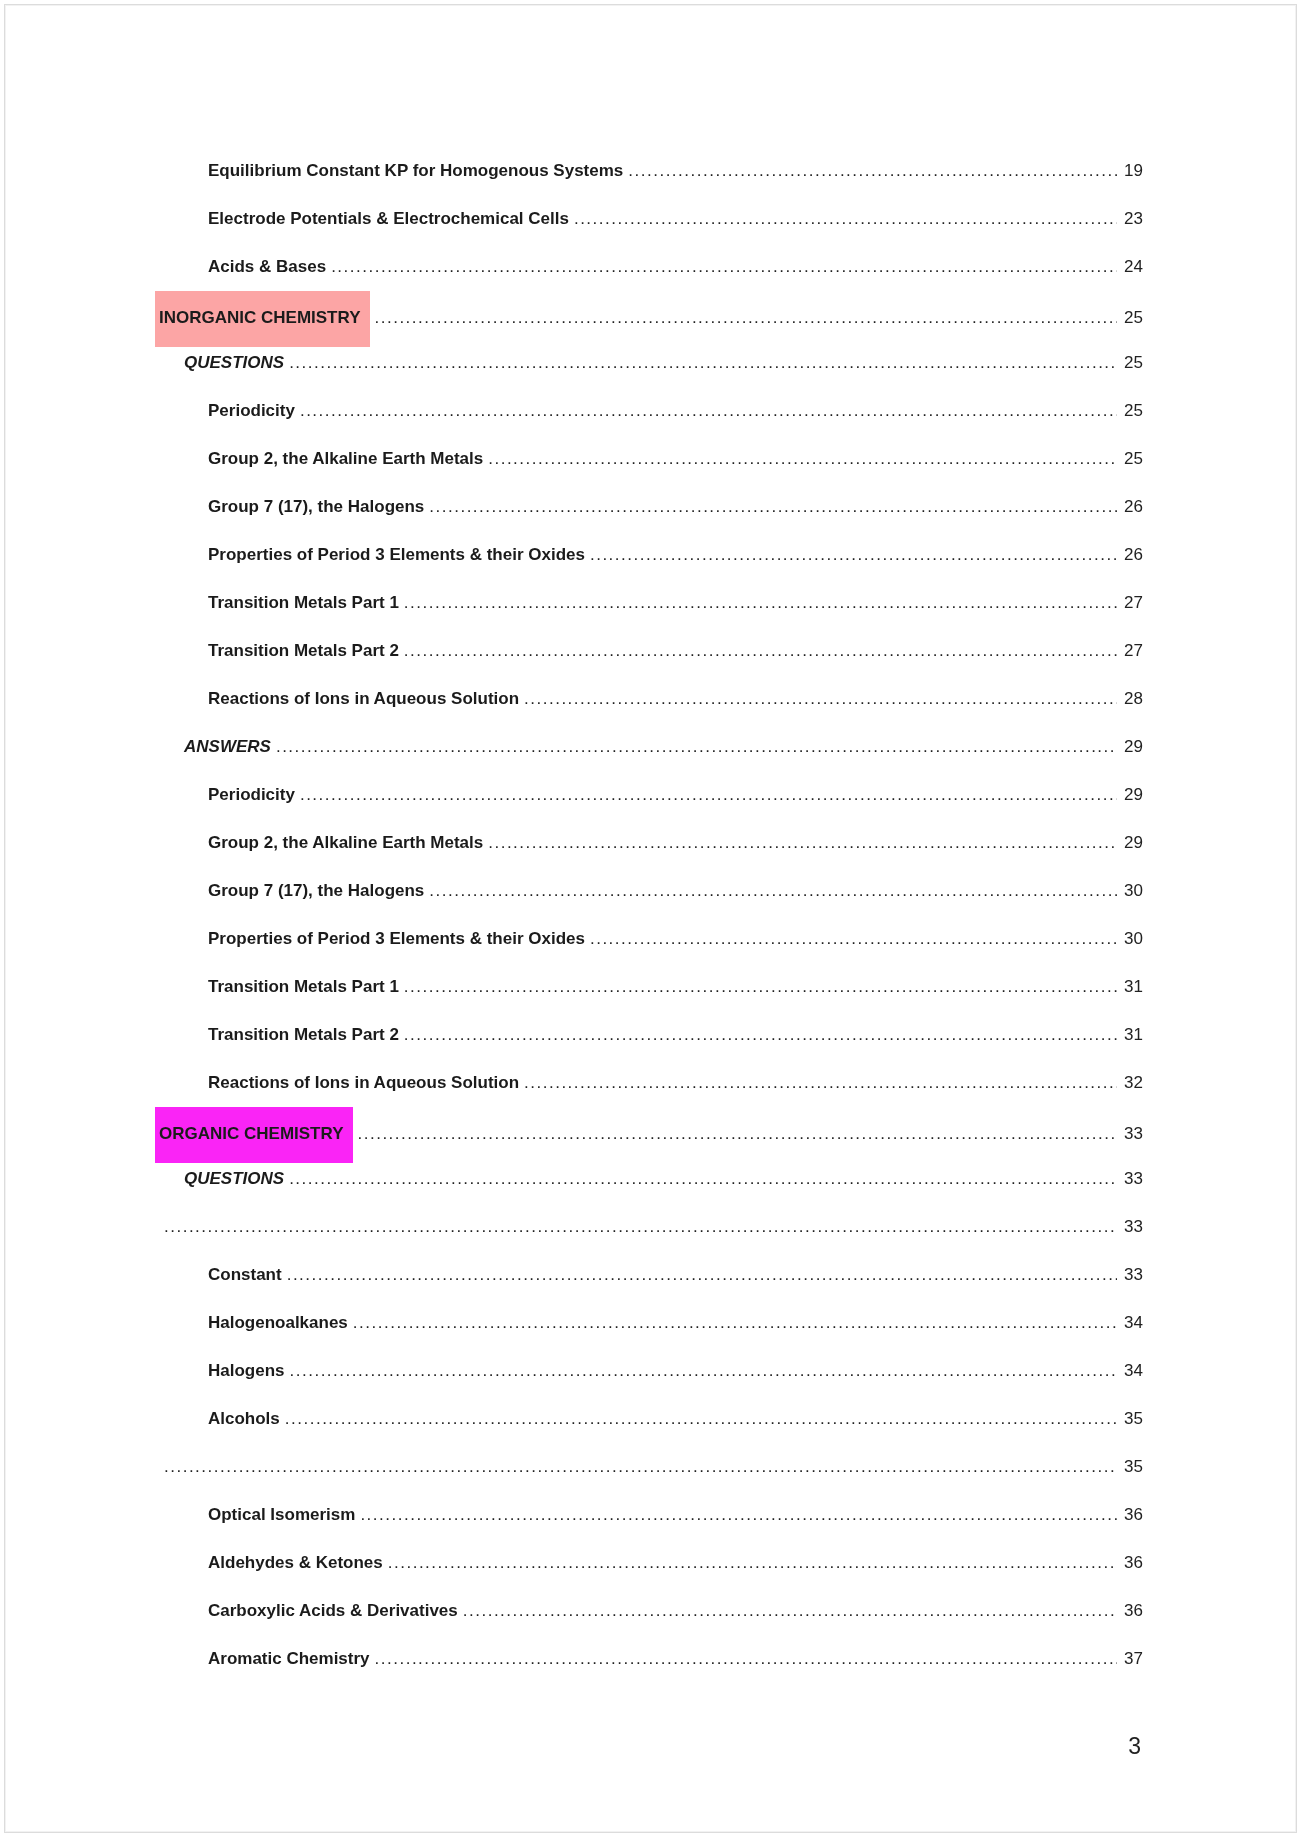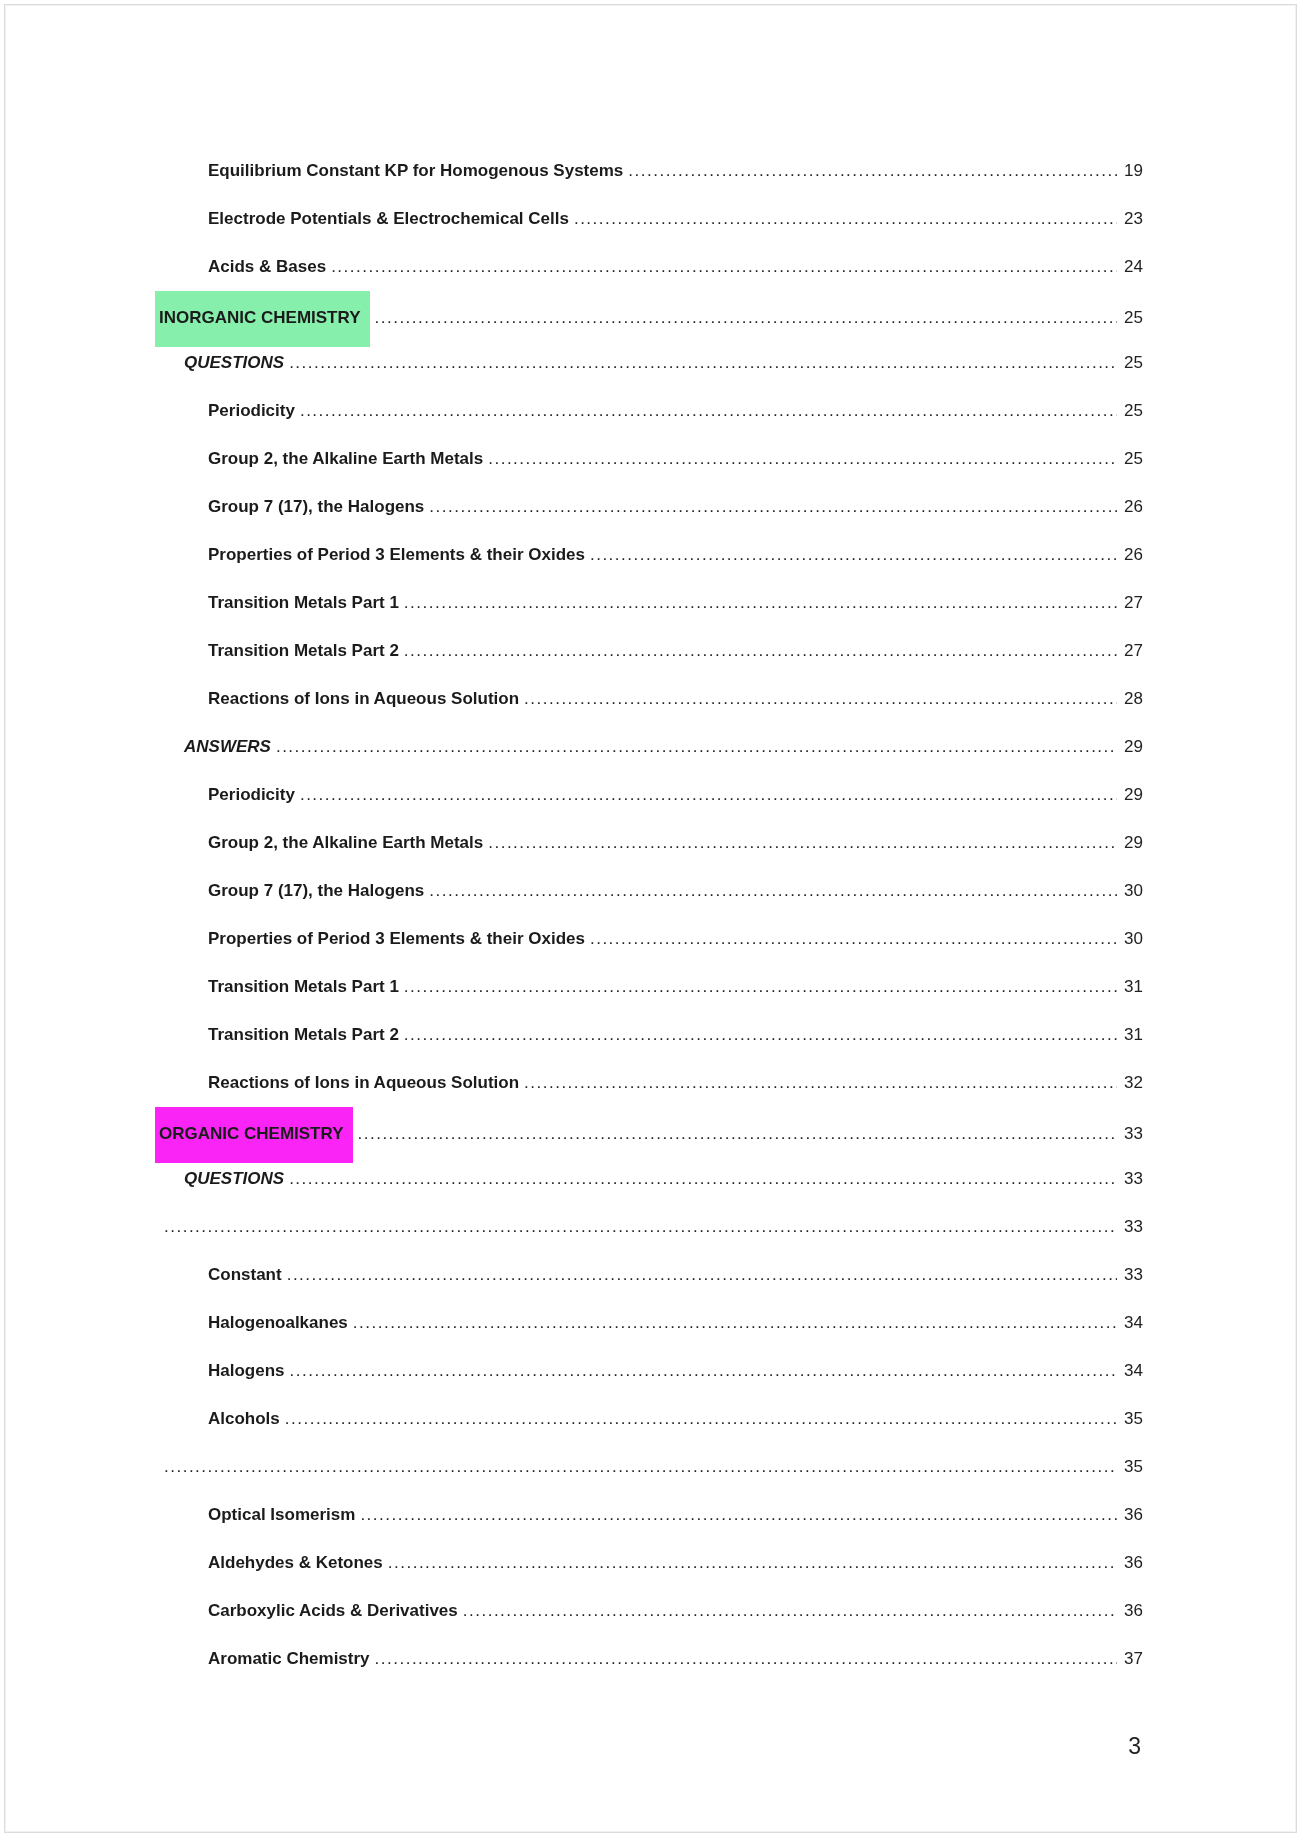--- a/index.html
+++ b/index.html
@@ -78,21 +78,21 @@
     <span class="label">Electrode Potentials &amp; Electrochemical Cells</span>
     <span class="leader">........................................................................................................................................................................................................</span>
     <span class="pnum">23</span>
   </div>
       <div class="toc-row lvl-3">
     <span class="label">Acids &amp; Bases</span>
     <span class="leader">........................................................................................................................................................................................................</span>
     <span class="pnum">24</span>
   </div>
       <div class="toc-row lvl-1">
-    <span class="label hl" style="background: #86efac;">INORGANIC CHEMISTRY</span>
+    <span class="label hl" style="background: #fca5a5;">INORGANIC CHEMISTRY</span>
     <span class="leader">........................................................................................................................................................................................................</span>
     <span class="pnum">25</span>
   </div>
       <div class="toc-row lvl-2">
     <span class="label">QUESTIONS</span>
     <span class="leader">........................................................................................................................................................................................................</span>
     <span class="pnum">25</span>
   </div>
       <div class="toc-row lvl-3">
     <span class="label">Periodicity</span>

